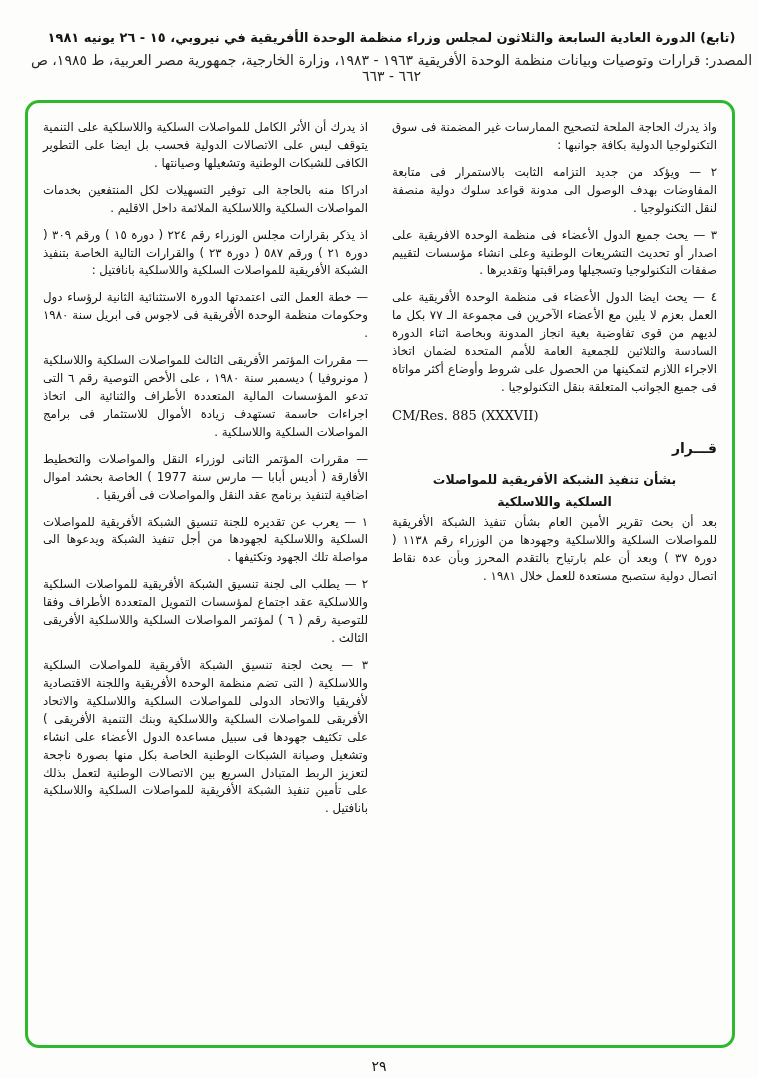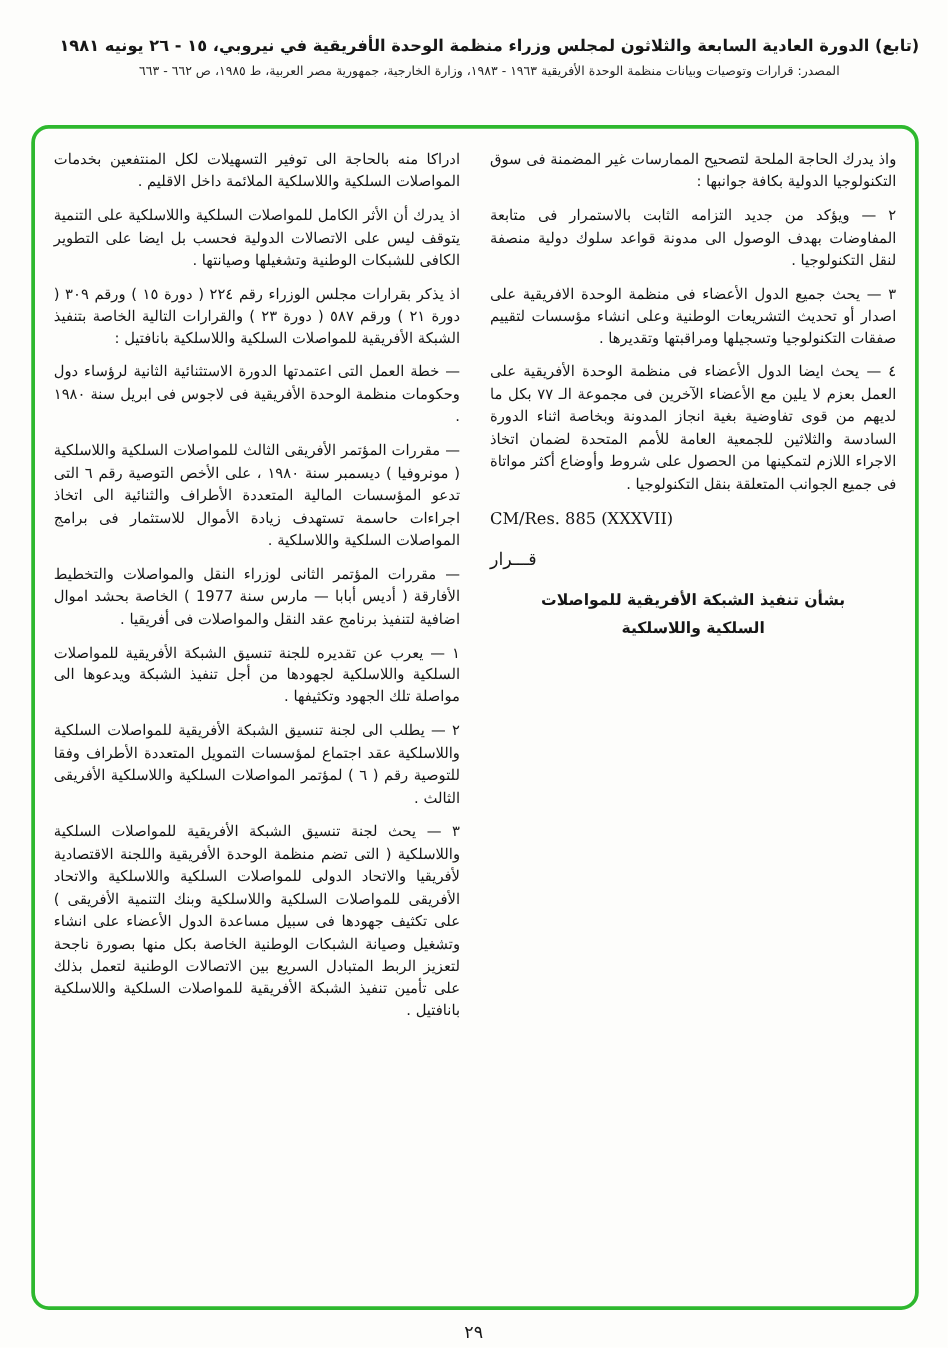--- a/index.html
+++ b/index.html
@@ -17,21 +17,21 @@
     text-align: center;
     padding-top: 30px;
     padding-left: 25px;
   }
   .page-header .line1 {
     font-size: 13px;
     font-weight: bold;
     letter-spacing: 0.2px;
   }
   .page-header .line2 {
-    font-size: 10px;
+    font-size: 14px;
     margin-top: 7px;
     color: #222;
   }
   .content-box {
     position: absolute;
     left: 25px; right: 23px;
     top: 100px; height: 948px;
     border: 3px solid #2eb82e;
     border-radius: 14px;
     padding: 16px 15px 10px 15px;
@@ -55,22 +55,22 @@
   }
   .res-ref {
     direction: ltr;
     text-align: left;
     font-family: "DejaVu Serif", serif;
     font-size: 13px;
     margin: 8px 0 12px 0;
     color: #111;
   }
   .res-heading {
-    text-align: left;
-    font-weight: normal;
+    text-align: right;
+    font-weight: bold;
     font-size: 14px;
     letter-spacing: 2px;
     margin: 6px 0 10px 0;
   }
   .res-subject {
     text-align: center;
     font-weight: bold;
     font-size: 12.5px;
     line-height: 1.8;
   }
@@ -102,25 +102,26 @@
       <p>٣ — يحث جميع الدول الأعضاء فى منظمة الوحدة الافريقية على اصدار أو تحديث التشريعات الوطنية وعلى انشاء مؤسسات لتقييم صفقات التكنولوجيا وتسجيلها ومراقبتها وتقديرها .</p>
       <p>٤ — يحث ايضا الدول الأعضاء فى منظمة الوحدة الأفريقية على العمل بعزم لا يلين مع الأعضاء الآخرين فى مجموعة الـ ٧٧ بكل ما لديهم من قوى تفاوضية بغية انجاز المدونة وبخاصة اثناء الدورة السادسة والثلاثين للجمعية العامة للأمم المتحدة لضمان اتخاذ الاجراء اللازم لتمكينها من الحصول على شروط وأوضاع أكثر مواتاة فى جميع الجوانب المتعلقة بنقل التكنولوجيا .</p>
 
       <div class="res-ref">CM/Res. 885 (XXXVII)</div>
       <div class="res-heading">قـــرار</div>
       <div class="res-subject">
         <span>بشأن تنفيذ الشبكة الأفريقية للمواصلات</span><br>
         <span>السلكية واللاسلكية</span>
       </div>
 
+      <p>بعد أن بحث تقرير الأمين العام بشأن تنفيذ الشبكة الأفريقية للمواصلات السلكية واللاسلكية وجهودها من الوزراء رقم ١١٣٨ ( دورة ٣٧ ) وبعد أن علم بارتياح بالتقدم المحرز وبأن عدة نقاط اتصال دولية ستصبح مستعدة للعمل خلال ١٩٨١ .</p>
     </div>
 
     <div class="col">
+      <p>اذ يدرك أن الأثر الكامل للمواصلات السلكية واللاسلكية على التنمية يتوقف ليس على الاتصالات الدولية فحسب بل ايضا على التطوير الكافى للشبكات الوطنية وتشغيلها وصيانتها .</p>
       <p>ادراكا منه بالحاجة الى توفير التسهيلات لكل المنتفعين بخدمات المواصلات السلكية واللاسلكية الملائمة داخل الاقليم .</p>
-      <p>اذ يدرك أن الأثر الكامل للمواصلات السلكية واللاسلكية على التنمية يتوقف ليس على الاتصالات الدولية فحسب بل ايضا على التطوير الكافى للشبكات الوطنية وتشغيلها وصيانتها .</p>
       <p>اذ يذكر بقرارات مجلس الوزراء رقم ٢٢٤ ( دورة ١٥ ) ورقم ٣٠٩ ( دورة ٢١ ) ورقم ٥٨٧ ( دورة ٢٣ ) والقرارات التالية الخاصة بتنفيذ الشبكة الأفريقية للمواصلات السلكية واللاسلكية بانافتيل :</p>
       <p>— خطة العمل التى اعتمدتها الدورة الاستثنائية الثانية لرؤساء دول وحكومات منظمة الوحدة الأفريقية فى لاجوس فى ابريل سنة ١٩٨٠ .</p>
       <p>— مقررات المؤتمر الأفريقى الثالث للمواصلات السلكية واللاسلكية ( مونروفيا ) ديسمبر سنة ١٩٨٠ ، على الأخص التوصية رقم ٦ التى تدعو المؤسسات المالية المتعددة الأطراف والثنائية الى اتخاذ اجراءات حاسمة تستهدف زيادة الأموال للاستثمار فى برامج المواصلات السلكية واللاسلكية .</p>
       <p>— مقررات المؤتمر الثانى لوزراء النقل والمواصلات والتخطيط الأفارقة ( أديس أبابا — مارس سنة 1977 ) الخاصة بحشد اموال اضافية لتنفيذ برنامج عقد النقل والمواصلات فى أفريقيا .</p>
       <p>١ — يعرب عن تقديره للجنة تنسيق الشبكة الأفريقية للمواصلات السلكية واللاسلكية لجهودها من أجل تنفيذ الشبكة ويدعوها الى مواصلة تلك الجهود وتكثيفها .</p>
       <p>٢ — يطلب الى لجنة تنسيق الشبكة الأفريقية للمواصلات السلكية واللاسلكية عقد اجتماع لمؤسسات التمويل المتعددة الأطراف وفقا للتوصية رقم ( ٦ ) لمؤتمر المواصلات السلكية واللاسلكية الأفريقى الثالث .</p>
       <p>٣ — يحث لجنة تنسيق الشبكة الأفريقية للمواصلات السلكية واللاسلكية ( التى تضم منظمة الوحدة الأفريقية واللجنة الاقتصادية لأفريقيا والاتحاد الدولى للمواصلات السلكية واللاسلكية والاتحاد الأفريقى للمواصلات السلكية واللاسلكية وبنك التنمية الأفريقى ) على تكثيف جهودها فى سبيل مساعدة الدول الأعضاء على انشاء وتشغيل وصيانة الشبكات الوطنية الخاصة بكل منها بصورة ناجحة لتعزيز الربط المتبادل السريع بين الاتصالات الوطنية لتعمل بذلك على تأمين تنفيذ الشبكة الأفريقية للمواصلات السلكية واللاسلكية بانافتيل .</p>
     </div>
 
   </div>

